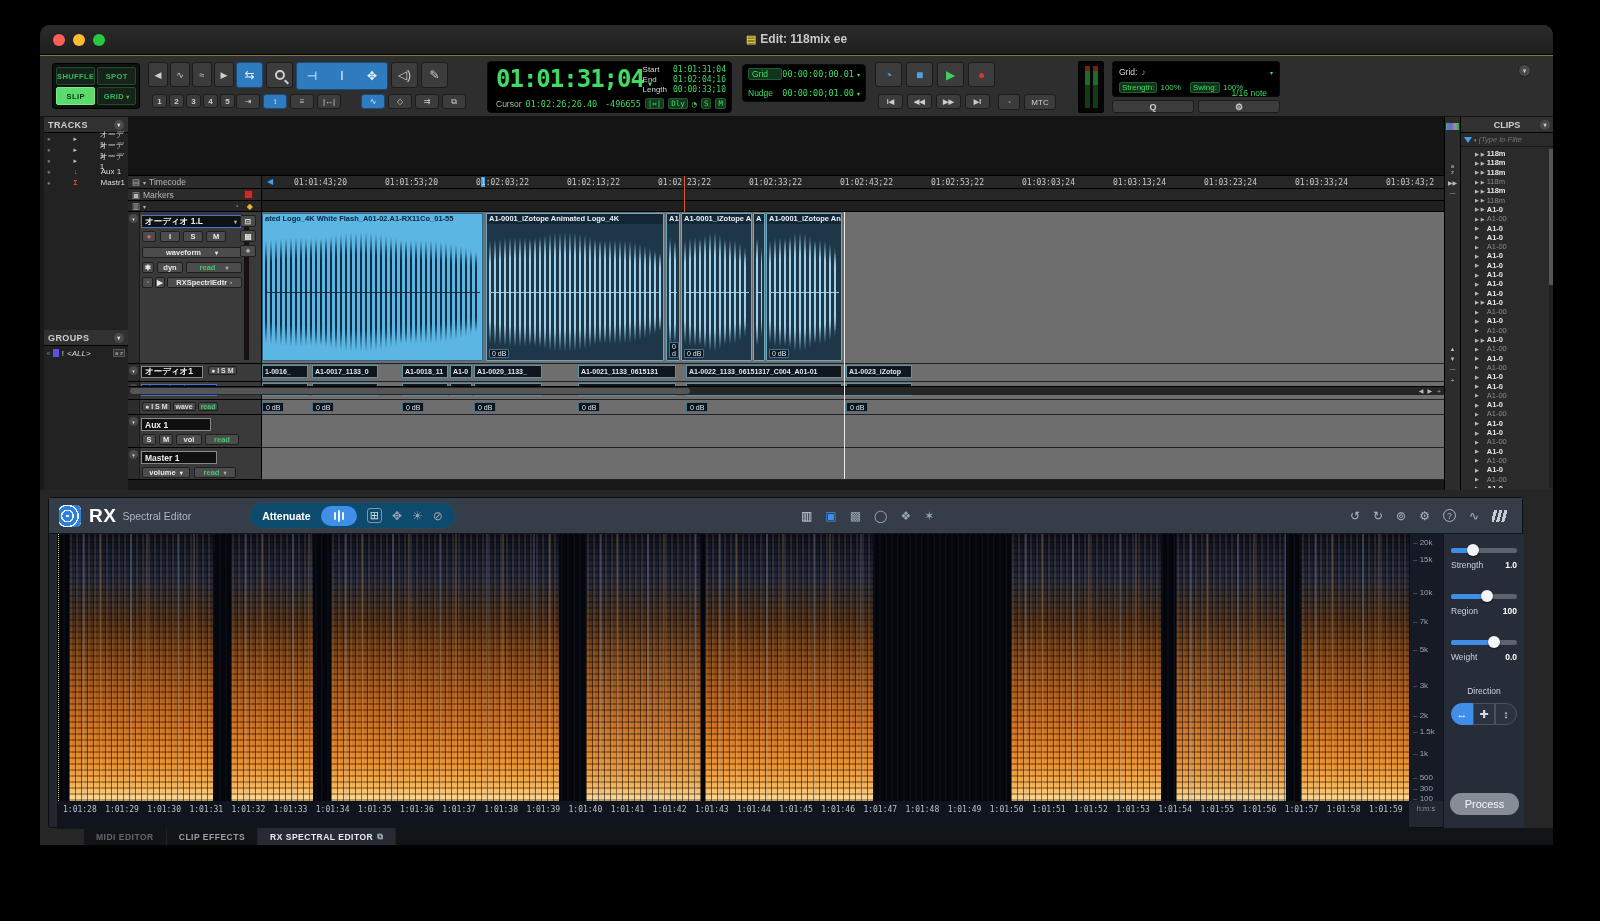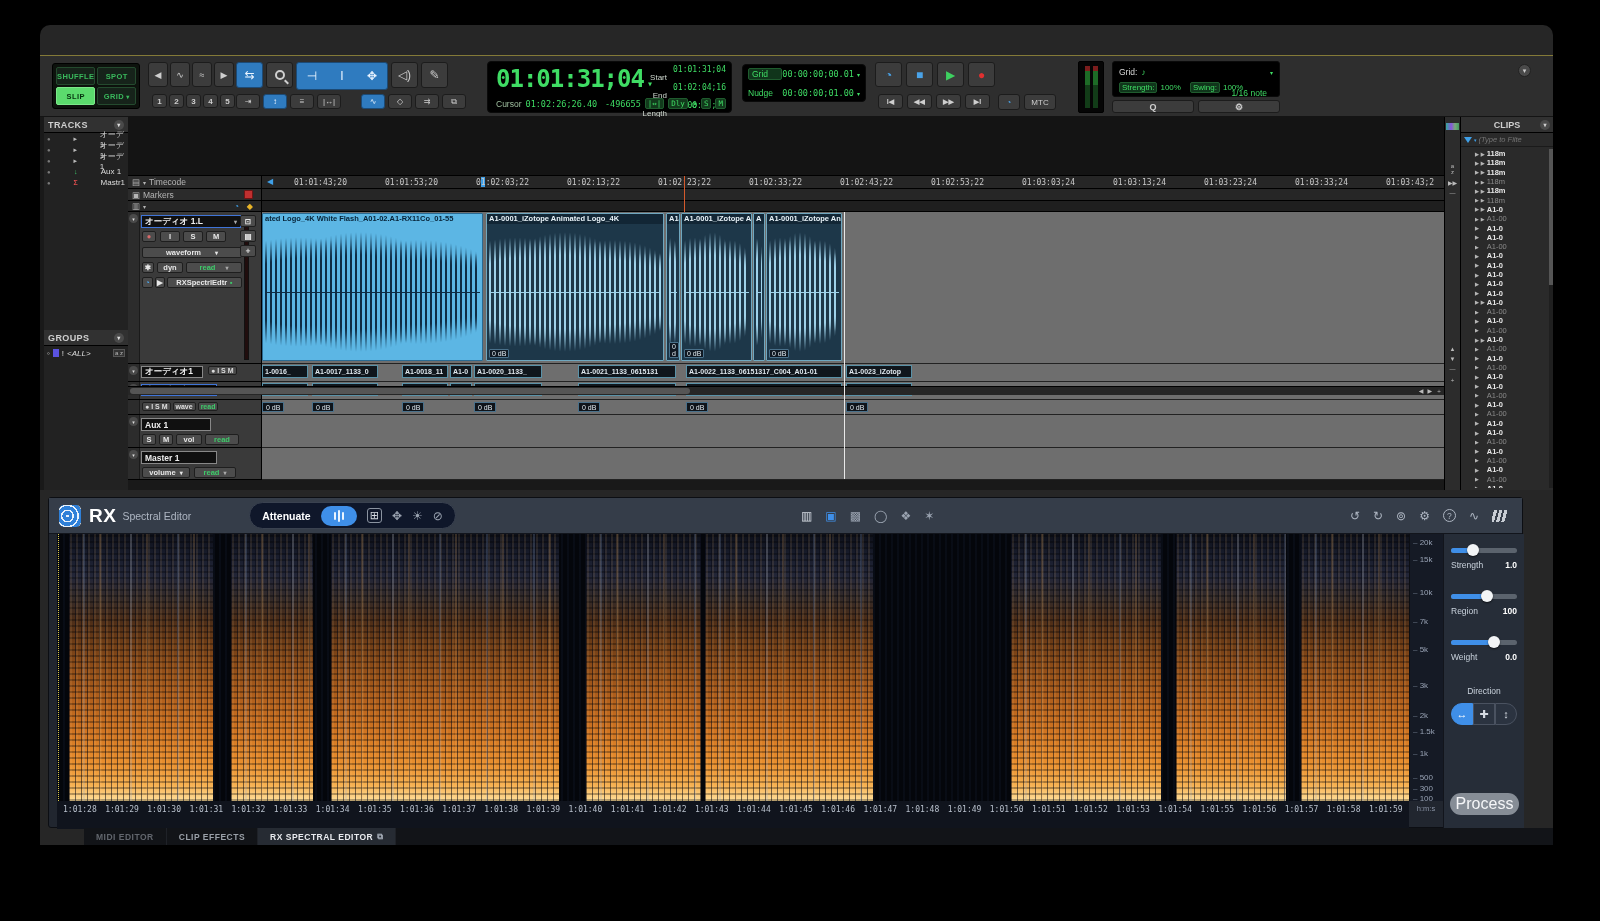--- a/index.html
+++ b/index.html
@@ -44,21 +44,21 @@
   .tools2 .btn{width:24px;height:15px;font-size:8px;}
   .tools2 .sp{width:14px;border:none;background:transparent;}
   
   .counter{left:447px;top:5px;width:245px;height:52px;background:#000;border-radius:4px;
     border:1px solid #0a0a0a;color:#3fdc64;}
   .cmain{position:absolute;left:8px;top:3px;font-family:"DejaVu Sans Mono",monospace;
     font-size:24px;font-weight:bold;letter-spacing:-1px;}
   .cmain .cv{font-size:10px;color:#3fdc64;margin-left:3px;}
   .csel{position:absolute;right:5px;top:3px;display:grid;grid-template-columns:auto auto;
     gap:0 6px;font-size:8px;line-height:10px;}
-  .csel .lab{color:#cfd8cf;text-align:right;margin-top:8px;}
+  .csel .lab{color:#cfd8cf;text-align:left;}
   .csel .val{font-family:"DejaVu Sans Mono",monospace;color:#3fdc64;}
   .crow{position:absolute;left:8px;right:5px;bottom:3px;font-size:8.5px;display:flex;
     align-items:center;gap:4px;font-family:"DejaVu Sans Mono",monospace;}
   .crow .lab{color:#9fbf9f;font-family:"Liberation Sans",sans-serif;}
   .crow .chip{background:#123a1c;border:1px solid #1f5c2e;border-radius:2px;padding:0 2px;font-size:7.5px;}
   .gridnudge{left:702px;top:8px;width:124px;height:38px;background:#000;border-radius:4px;
     border:1px solid #0a0a0a;padding:3px 5px;display:flex;flex-direction:column;justify-content:space-between;}
   .gnrow{display:flex;align-items:center;font-size:8.5px;color:#3fdc64;}
   .gnrow .gl{width:34px;}
   .gnrow .boxed{background:#10351b;border:1px solid #1f5c2e;border-radius:2px;padding:0 3px;}
@@ -193,21 +193,21 @@
   .cpscroll::after{content:"";position:absolute;top:0;width:100%;height:40%;background:#555;}
   
   .rxwrap{position:absolute;left:8px;top:472px;width:1475px;height:331px;background:#21262f;
     border:1px solid #0c0e13;border-radius:3px;}
   .rxhdr{position:absolute;left:0;top:0;width:100%;height:36px;background:#353d49;
     border-bottom:1px solid #12151c;display:flex;align-items:center;}
   .rxlogo{width:22px;height:22px;border-radius:5px;margin-left:10px;
     background:repeating-radial-gradient(circle at 38% 50%,#e8f2fc 0 1.5px,#2f80d8 1.5px 5px);}
   .rxname{color:#fff;font-size:19px;font-weight:bold;margin-left:8px;letter-spacing:.5px;}
   .rxsub{color:#aeb6c2;font-size:10.5px;margin-left:6px;}
-  .rxpill{margin-left:58px;height:27px;background:#0f172a;border:1px solid #3a4250;border-radius:14px;
+  .rxpill{margin-left:58px;height:27px;background:#0c4a6e;border:1px solid #3a4250;border-radius:14px;
     display:flex;align-items:center;gap:10px;padding:0 12px;}
   .rxpill .modlab{color:#fff;font-size:10.5px;font-weight:bold;}
   .bluepill{width:36px;height:20px;border-radius:10px;background:#3f8fe8;display:flex;
     align-items:center;justify-content:center;gap:2px;}
   .bluepill i{width:2px;background:#eaf4ff;border-radius:1px;}
   .bluepill i:nth-child(1){height:8px;} .bluepill i:nth-child(2){height:12px;} .bluepill i:nth-child(3){height:8px;}
   .rxico{color:#9aa3b0;font-size:12px;}
   .rxico.boxed{border:1px solid #8a93a0;border-radius:3px;padding:0 2px;font-size:11px;color:#d5dae2;}
   .seltools{position:absolute;left:752px;display:flex;gap:13px;align-items:center;font-size:12px;color:#9aa3b0;}
   .seltools .w{color:#d5dae2;} .seltools .b{color:#3f8fe8;}
@@ -240,38 +240,44 @@
     box-shadow:0 1px 2px rgba(0,0,0,.6);}
   .sl-row{display:flex;justify-content:space-between;margin-top:7px;font-size:8.5px;color:#c9d2dc;}
   .sl-row .sl-value{color:#fff;font-weight:bold;}
   .dirlab{text-align:center;font-size:8.5px;color:#c9d2dc;margin-top:14px;}
   .dirbtns{display:flex;justify-content:center;margin-top:7px;}
   .dirb{width:22px;height:22px;background:#2b3340;border:1px solid #4a5260;color:#d5dae2;
     font-size:11px;display:flex;align-items:center;justify-content:center;}
   .dirb.first{border-radius:11px 0 0 11px;background:#3f8fe8;border-color:#3f8fe8;color:#fff;}
   .dirb.last{border-radius:0 11px 11px 0;}
   .process{position:absolute;left:6px;bottom:14px;width:69px;height:22px;border-radius:11px;
-    background:#868d96;color:#f5f6f8;font-size:16px;display:flex;align-items:center;justify-content:center;}
+    background:#868d96;color:#f5f6f8;font-size:11px;display:flex;align-items:center;justify-content:center;}
   .timeaxis{position:absolute;left:8px;top:303px;width:1352px;height:28px;background:#10141d;
     display:flex;justify-content:space-between;align-items:flex-start;padding:4px 6px 0 6px;}
   .timeaxis span{font-size:8px;color:#b8c0cc;font-family:"DejaVu Sans Mono",monospace;}
   
   .tabbar{position:absolute;left:0;top:803px;width:100%;height:17px;background:#121418;
     display:flex;align-items:stretch;margin-left:44px;}
   .tab{display:flex;align-items:center;padding:0 12px;font-size:8.5px;font-weight:bold;
     letter-spacing:.5px;color:#62666d;border-right:1px solid #1f2228;}
   .tab.mid{color:#9aa0a8;}
   .tab.active{background:#262b33;color:#e8eaee;gap:4px;}
   .tab .ticon2{font-size:8px;color:#aeb6c2;}
 </style>
 </head>
 <body>
 
 <div id="win">
 
+  <div class="titlebar">
+    <span class="tl r"></span>
+    <span class="tl y"></span>
+    <span class="tl g"></span>
+    <div class="wtitle"><span class="doc">▤</span><span>Edit: 118mix ee</span></div>
+  </div>
 
   <div class="toolbar">
     <div class="cluster modes">
       <div class="mode">SHUFFLE</div>
       <div class="mode">SPOT</div>
       <div class="mode on">SLIP</div>
       <div class="mode">
           <span>GRID</span>
           <span class="cv">▾</span>
         </div>

